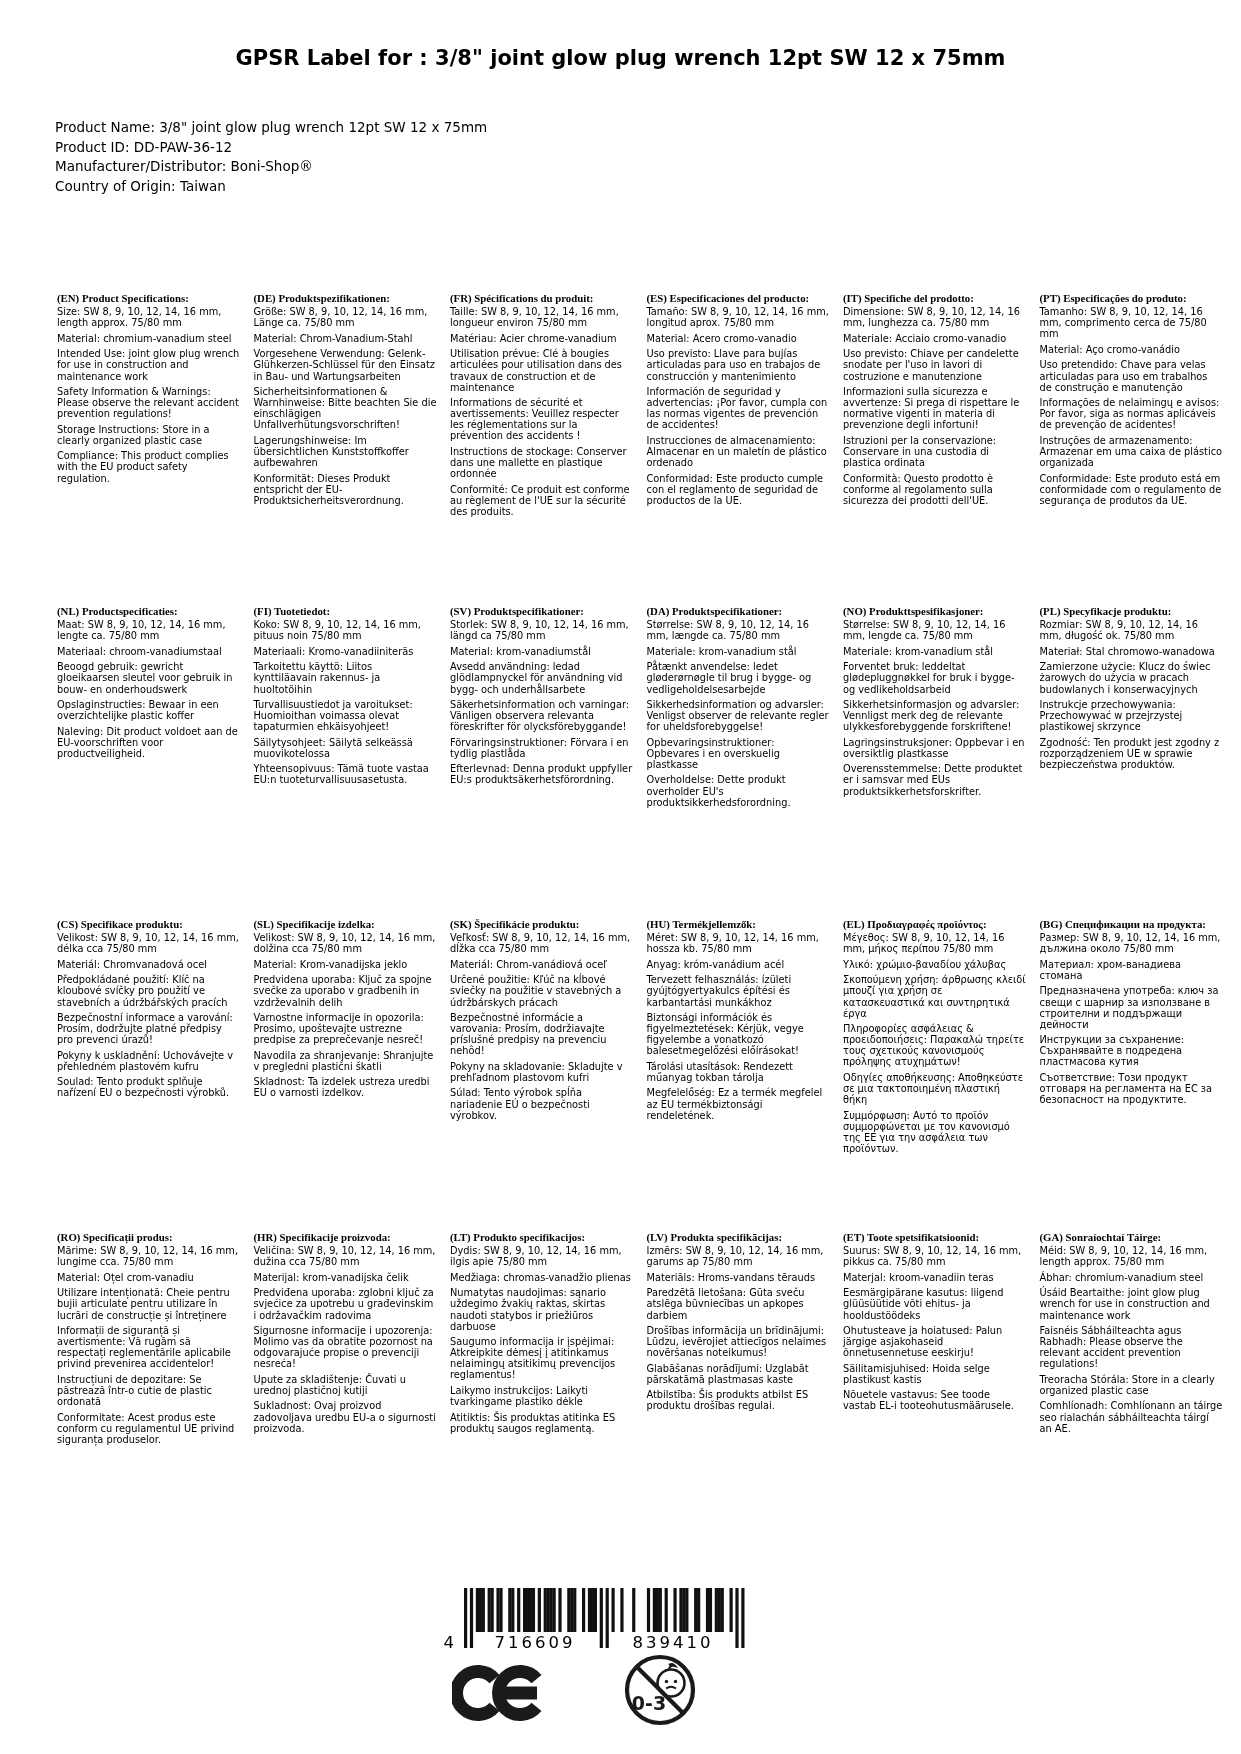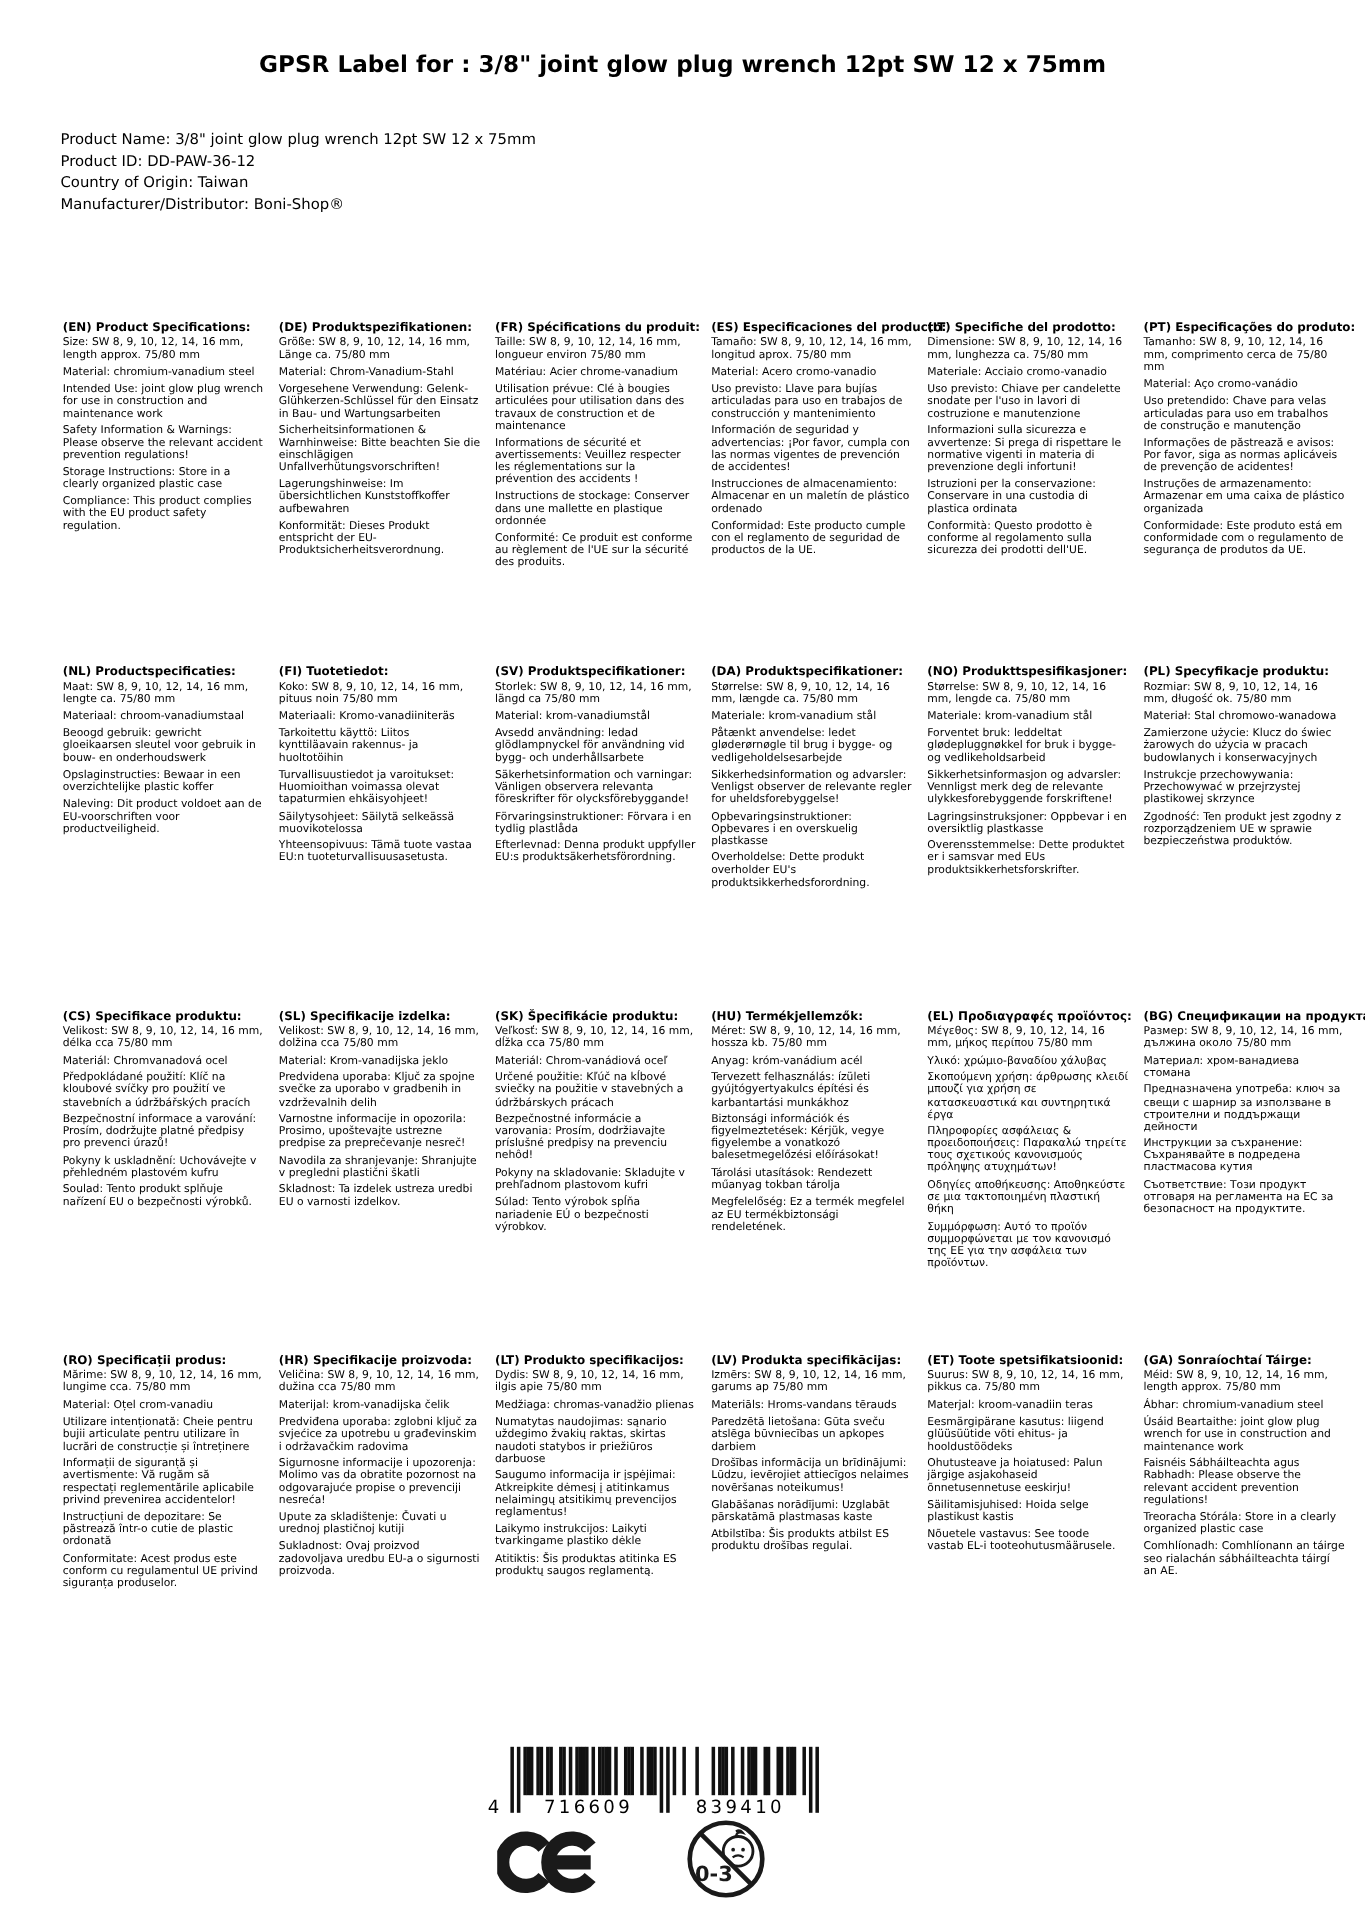--- a/index.html
+++ b/index.html
@@ -5,21 +5,21 @@
   html,body{margin:0;padding:0;background:#fff;}
   .page{position:relative;width:1241px;height:1754px;background:#fff;color:#000;
         font-family:"DejaVu Sans",sans-serif;overflow:hidden;}
   .title{position:absolute;top:46px;left:0;width:100%;text-align:center;
          font-size:21px;font-weight:bold;margin:0;}
   .info{position:absolute;left:55px;top:118px;font-size:13.5px;line-height:19.5px;}
   .info-label{font-weight:normal;}
   .grid{position:absolute;left:57px;top:292px;display:grid;
         grid-template-columns:repeat(6,196.5px);grid-auto-rows:313px;}
   .lang-block{width:183px;font-size:9.8px;line-height:1.13;}
-  .lang-head{font-weight:bold;font-size:10.8px;white-space:nowrap;margin:0 0 2px 0;}
+  .lang-head{font-weight:bold;font-size:10.8px;white-space:nowrap;margin:0 0 2px 0;font-family:Liberation Serif, serif;}
   .spec-para{margin:0 0 4.5px 0;overflow-wrap:break-word;}
   .footer-svg{position:absolute;}
   #barcode-svg{left:438px;top:1586px;}
   #ce-svg{left:452px;top:1664px;}
   #age-svg{left:622px;top:1652px;}
   .bc-digits{font-family:"DejaVu Sans",sans-serif;font-size:16.5px;}
 </style>
 </head>
 <body>
 
@@ -32,27 +32,27 @@
     <span class="info-label">Product Name: </span>
     <span class="info-value">3/8" joint glow plug wrench 12pt SW 12 x 75mm</span>
   </div>
 
   <div class="info-row">
     <span class="info-label">Product ID: </span>
     <span class="info-value">DD-PAW-36-12</span>
   </div>
 
   <div class="info-row">
+    <span class="info-label">Manufacturer/Distributor: </span>
+    <span class="info-value">Boni-Shop®</span>
+  </div>
+
+  <div class="info-row">
     <span class="info-label">Country of Origin: </span>
     <span class="info-value">Taiwan</span>
-  </div>
-
-  <div class="info-row">
-    <span class="info-label">Manufacturer/Distributor: </span>
-    <span class="info-value">Boni-Shop®</span>
   </div>
 
 </div>
 
   <div class="grid">
   <div class="lang-block">
     <div class="lang-head">(EN) Product Specifications:</div>
   <p class="spec-para">Size: SW 8, 9, 10, 12, 14, 16 mm, length approx. 75/80 mm</p>
         <p class="spec-para">Material: chromium-vanadium steel</p>
         <p class="spec-para">Intended Use: joint glow plug wrench for use in construction and maintenance work</p>
@@ -99,21 +99,21 @@
         <p class="spec-para">Informazioni sulla sicurezza e avvertenze: Si prega di rispettare le normative vigenti in materia di prevenzione degli infortuni!</p>
         <p class="spec-para">Istruzioni per la conservazione: Conservare in una custodia di plastica ordinata</p>
         <p class="spec-para">Conformità: Questo prodotto è conforme al regolamento sulla sicurezza dei prodotti dell'UE.</p>
       </div>
 
   <div class="lang-block">
     <div class="lang-head">(PT) Especificações do produto:</div>
   <p class="spec-para">Tamanho: SW 8, 9, 10, 12, 14, 16 mm, comprimento cerca de 75/80 mm</p>
         <p class="spec-para">Material: Aço cromo-vanádio</p>
         <p class="spec-para">Uso pretendido: Chave para velas articuladas para uso em trabalhos de construção e manutenção</p>
-        <p class="spec-para">Informações de păstrează e avisos: Por favor, siga as normas aplicáveis de prevenção de acidentes!</p>
+        <p class="spec-para">Informações de nelaimingų e avisos: Por favor, siga as normas aplicáveis de prevenção de acidentes!</p>
         <p class="spec-para">Instruções de armazenamento: Armazenar em uma caixa de plástico organizada</p>
         <p class="spec-para">Conformidade: Este produto está em conformidade com o regulamento de segurança de produtos da UE.</p>
       </div>
 
   <div class="lang-block">
     <div class="lang-head">(NL) Productspecificaties:</div>
   <p class="spec-para">Maat: SW 8, 9, 10, 12, 14, 16 mm, lengte ca. 75/80 mm</p>
         <p class="spec-para">Materiaal: chroom-vanadiumstaal</p>
         <p class="spec-para">Beoogd gebruik: gewricht gloeikaarsen sleutel voor gebruik in bouw- en onderhoudswerk</p>
         <p class="spec-para">Opslaginstructies: Bewaar in een overzichtelijke plastic koffer</p>

